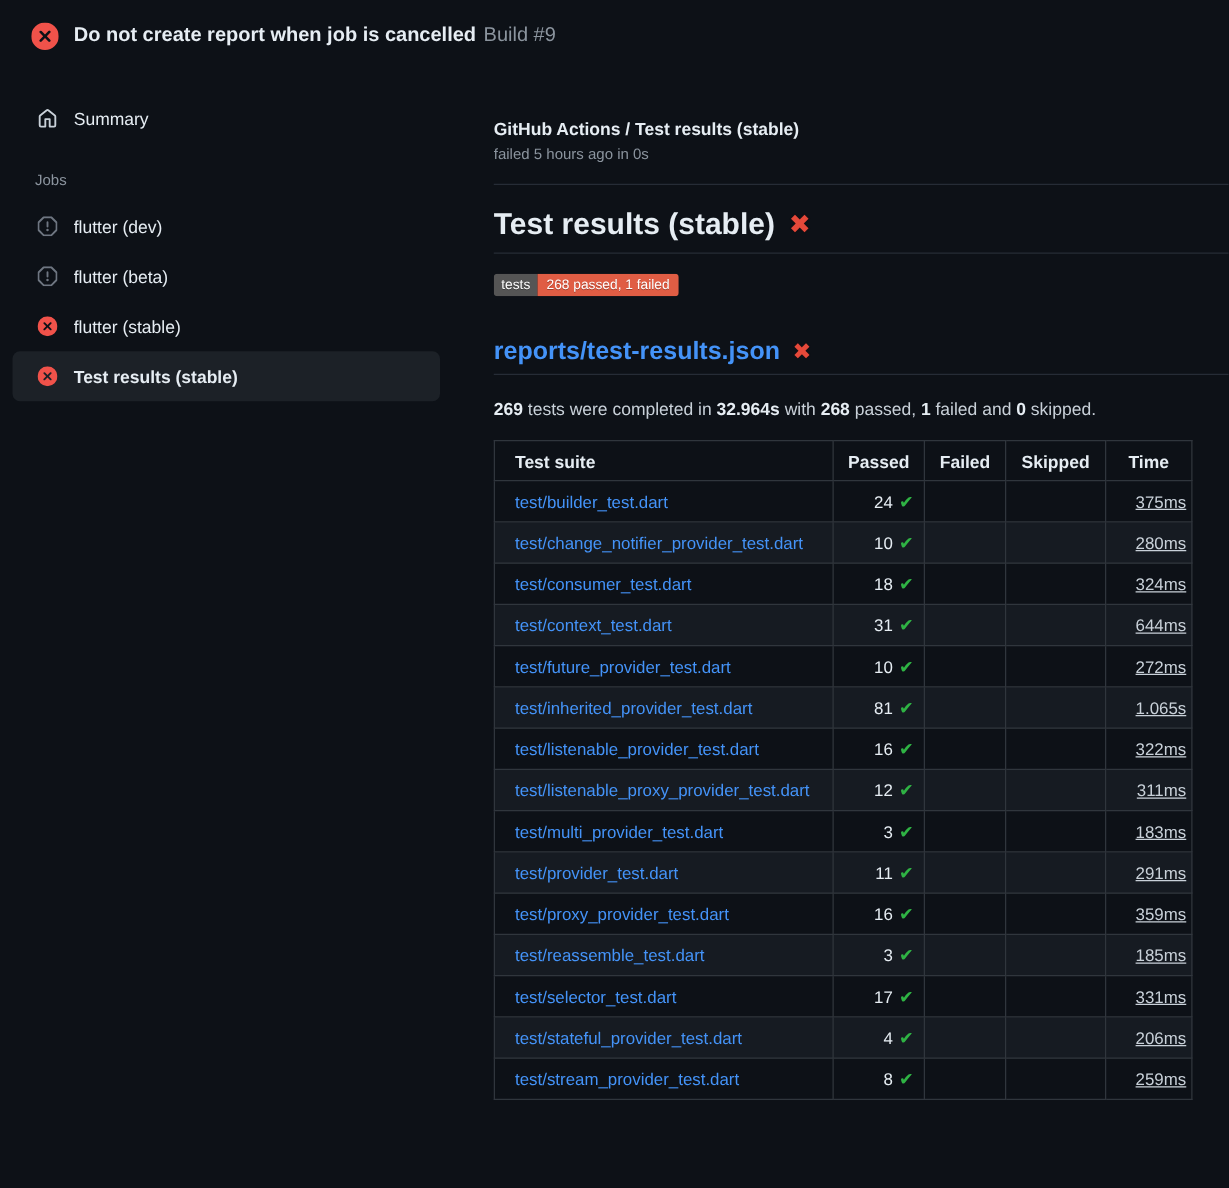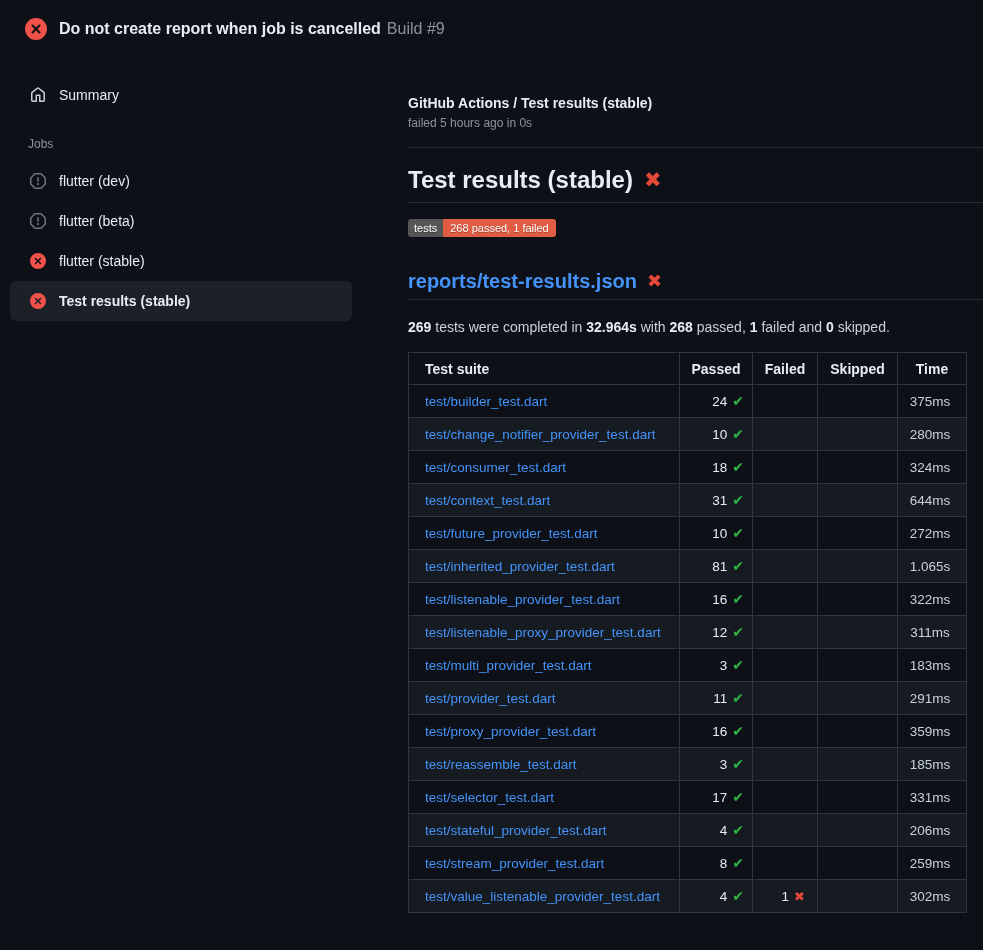--- a/index.html
+++ b/index.html
@@ -23,21 +23,21 @@
     width:983px;height:950px;overflow:hidden;
     background:var(--bg);color:var(--fg);
     font-family:"Liberation Sans","DejaVu Sans",sans-serif;
   }
   
   .run-header{display:flex;align-items:center;gap:12px;padding:17px 0 19px 25px;}
   .run-header .icon-wrap{width:22px;height:22px;flex:none;display:flex;}
   .run-title{font-size:16px;font-weight:700;line-height:24px;margin:0;}
   .run-title .build{color:var(--fg-muted);font-weight:400;margin-left:6px;}
   
-  .content{display:flex;align-items:flex-start;gap:13px;}
+  .content{display:flex;align-items:flex-start;}
   .sidebar{width:380px;flex:none;padding-top:25px;}
   .side-item{display:flex;align-items:center;gap:13px;font-size:14px;}
   .summary-item{height:20px;margin-left:10px;padding-left:20px;cursor:pointer;}
   .jobs-heading{color:var(--fg-muted);font-size:12px;margin:32px 0 0 28px;}
   .job-list{margin-top:10px;}
   .job-item{height:40px;margin:0 28px 0 10px;padding-left:20px;border-radius:6px;cursor:pointer;}
   .job-item.selected{background:var(--bg-selected);font-weight:700;}
   .job-item .icon-wrap,.summary-item .icon-wrap{width:16px;height:16px;flex:none;display:flex;}
   
   main{flex:1;min-width:0;padding:34px 0 0 15px;}
@@ -62,21 +62,21 @@
   table.results{border-collapse:collapse;margin-top:17px;width:558px;font-size:13.5px;table-layout:fixed;}
   .results th,.results td{border:1px solid var(--border);padding:0;}
   .results th{height:32px;font-weight:700;text-align:center;font-size:14px;}
   .results th.suite{text-align:left;padding-left:16px;}
   .results td{height:33px;}
   .results tbody tr:nth-child(even) td{background:var(--bg-subtle);}
   td.suite{padding-left:16px;}
   td.suite a{color:var(--link);text-decoration:none;cursor:pointer;}
   td.num{text-align:right;padding-right:8px;}
   td.failed-cell{padding-right:12px;}
-  td.time{text-align:center;padding-right:4px;color:var(--fg-soft);}
+  td.time{text-align:right;padding-right:4px;color:var(--fg-soft);text-decoration:underline;}
   .check{color:var(--green);margin-left:5px;font-size:14px;}
   .cross{color:var(--red);margin-left:5px;font-size:13px;}
 </style>
 </head>
 <body>
 
 <header class="run-header">
   <span class="icon-wrap">
     <svg width="22" height="22" viewBox="0 0 16 16">
       <path class="fill-circle-red" d="M2.343 13.657A8 8 0 1 1 13.657 2.343 8 8 0 0 1 2.343 13.657ZM6.03 4.97a.751.751 0 0 0-1.042.018.751.751 0 0 0-.018 1.042L6.94 8 4.97 9.97a.749.749 0 0 0 .326 1.275.749.749 0 0 0 .734-.215L8 9.06l1.97 1.97a.749.749 0 0 0 1.275-.326.749.749 0 0 0-.215-.734L9.06 8l1.97-1.97a.749.749 0 0 0-.326-1.275.749.749 0 0 0-.734.215L8 6.94 6.03 4.97Z" fill="#f0524a"></path>
@@ -271,23 +271,16 @@
             <td class="num skipped-cell"></td>
             <td class="time">206ms</td>
           </tr>
           <tr>
             <td class="suite"><a>test/stream_provider_test.dart</a></td>
             <td class="num passed-cell"><span>8</span><span class="check">✔</span></td>
             <td class="num failed-cell"></td>
             <td class="num skipped-cell"></td>
             <td class="time">259ms</td>
           </tr>
-          <tr>
-            <td class="suite"><a>test/value_listenable_provider_test.dart</a></td>
-            <td class="num passed-cell"><span>4</span><span class="check">✔</span></td>
-            <td class="num failed-cell"><span>1</span><span class="cross">✖</span></td>
-            <td class="num skipped-cell"></td>
-            <td class="time">302ms</td>
-          </tr>
         </tbody>
     </table>
   </main>
 </div>
 
 </body></html>

